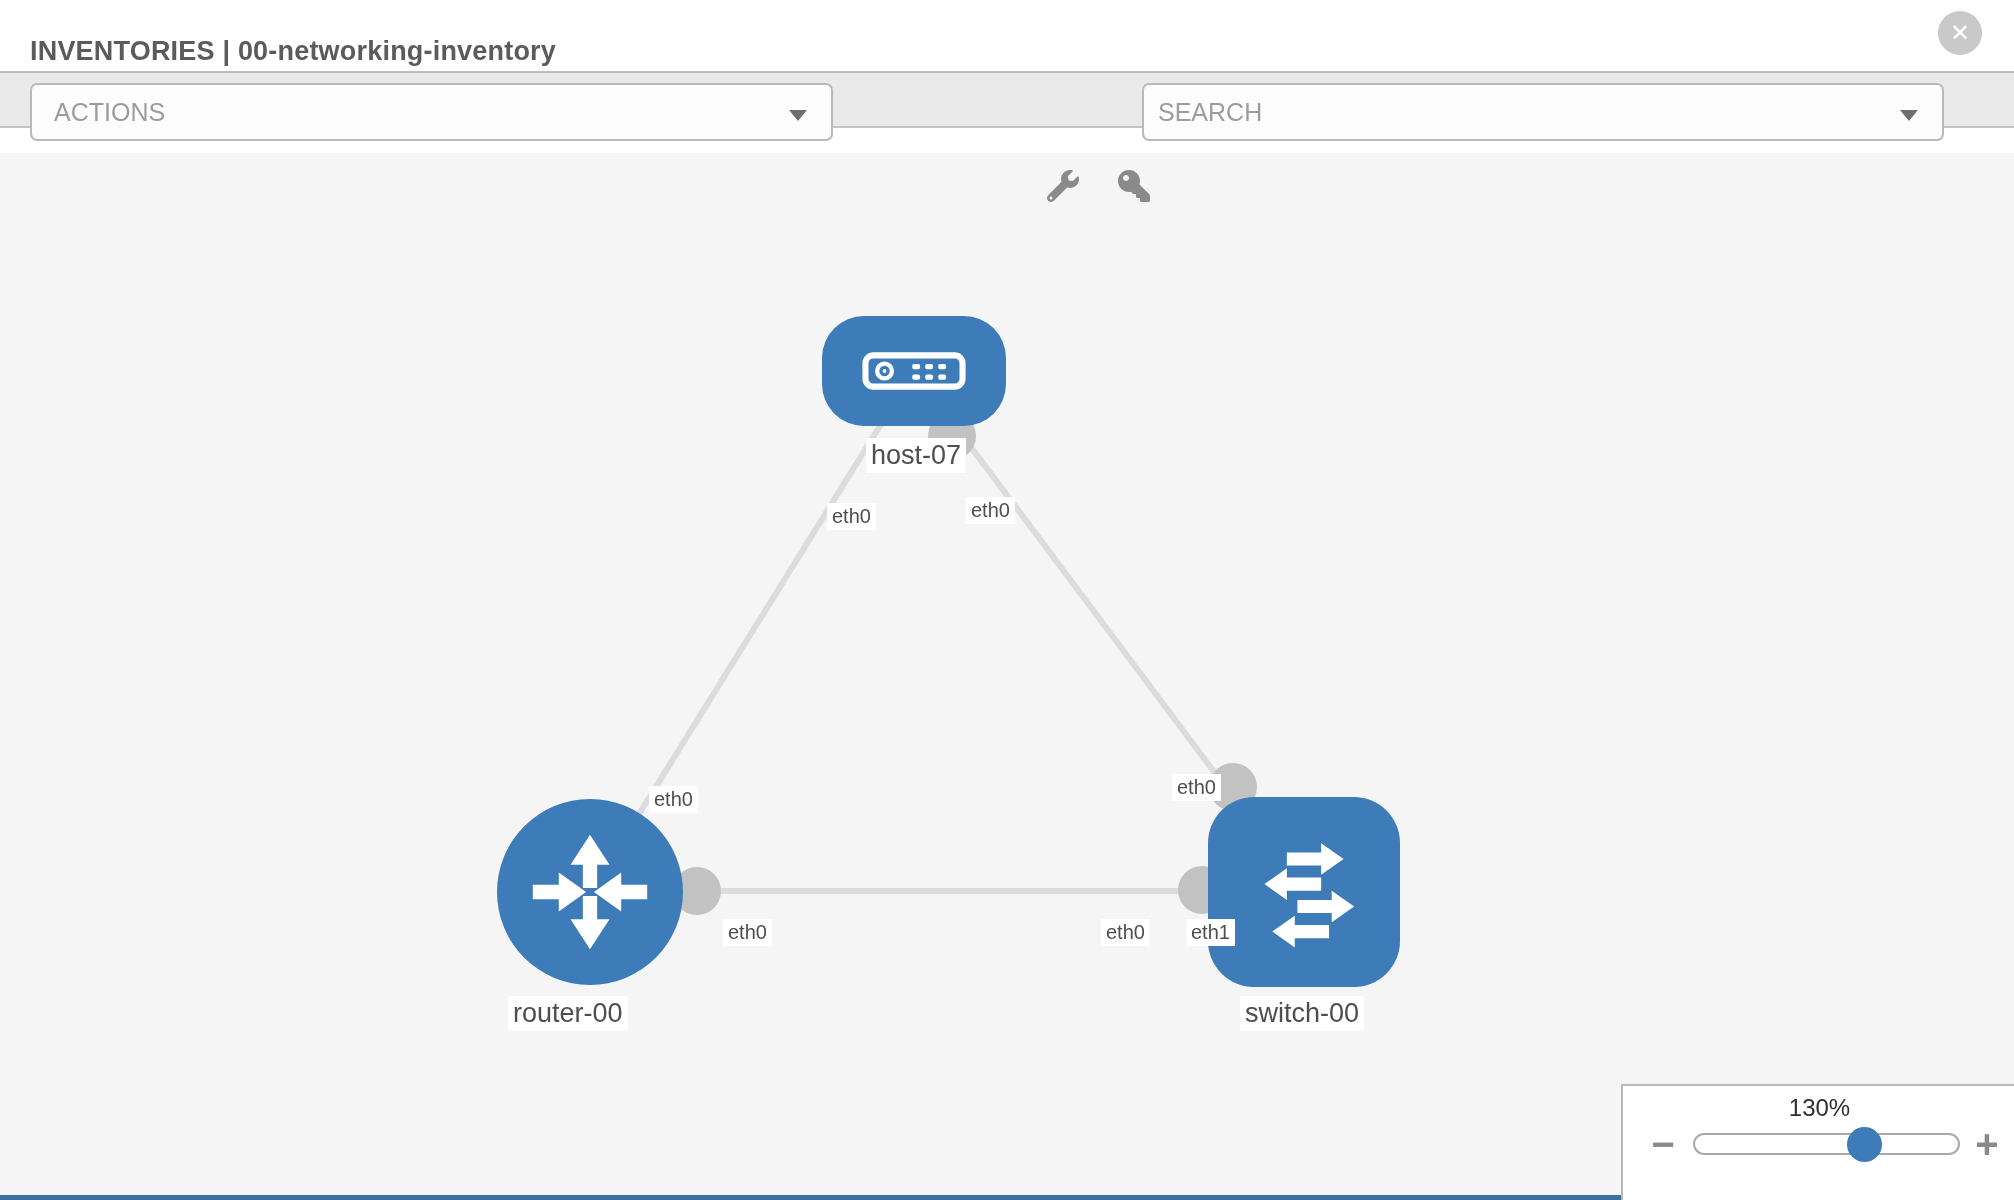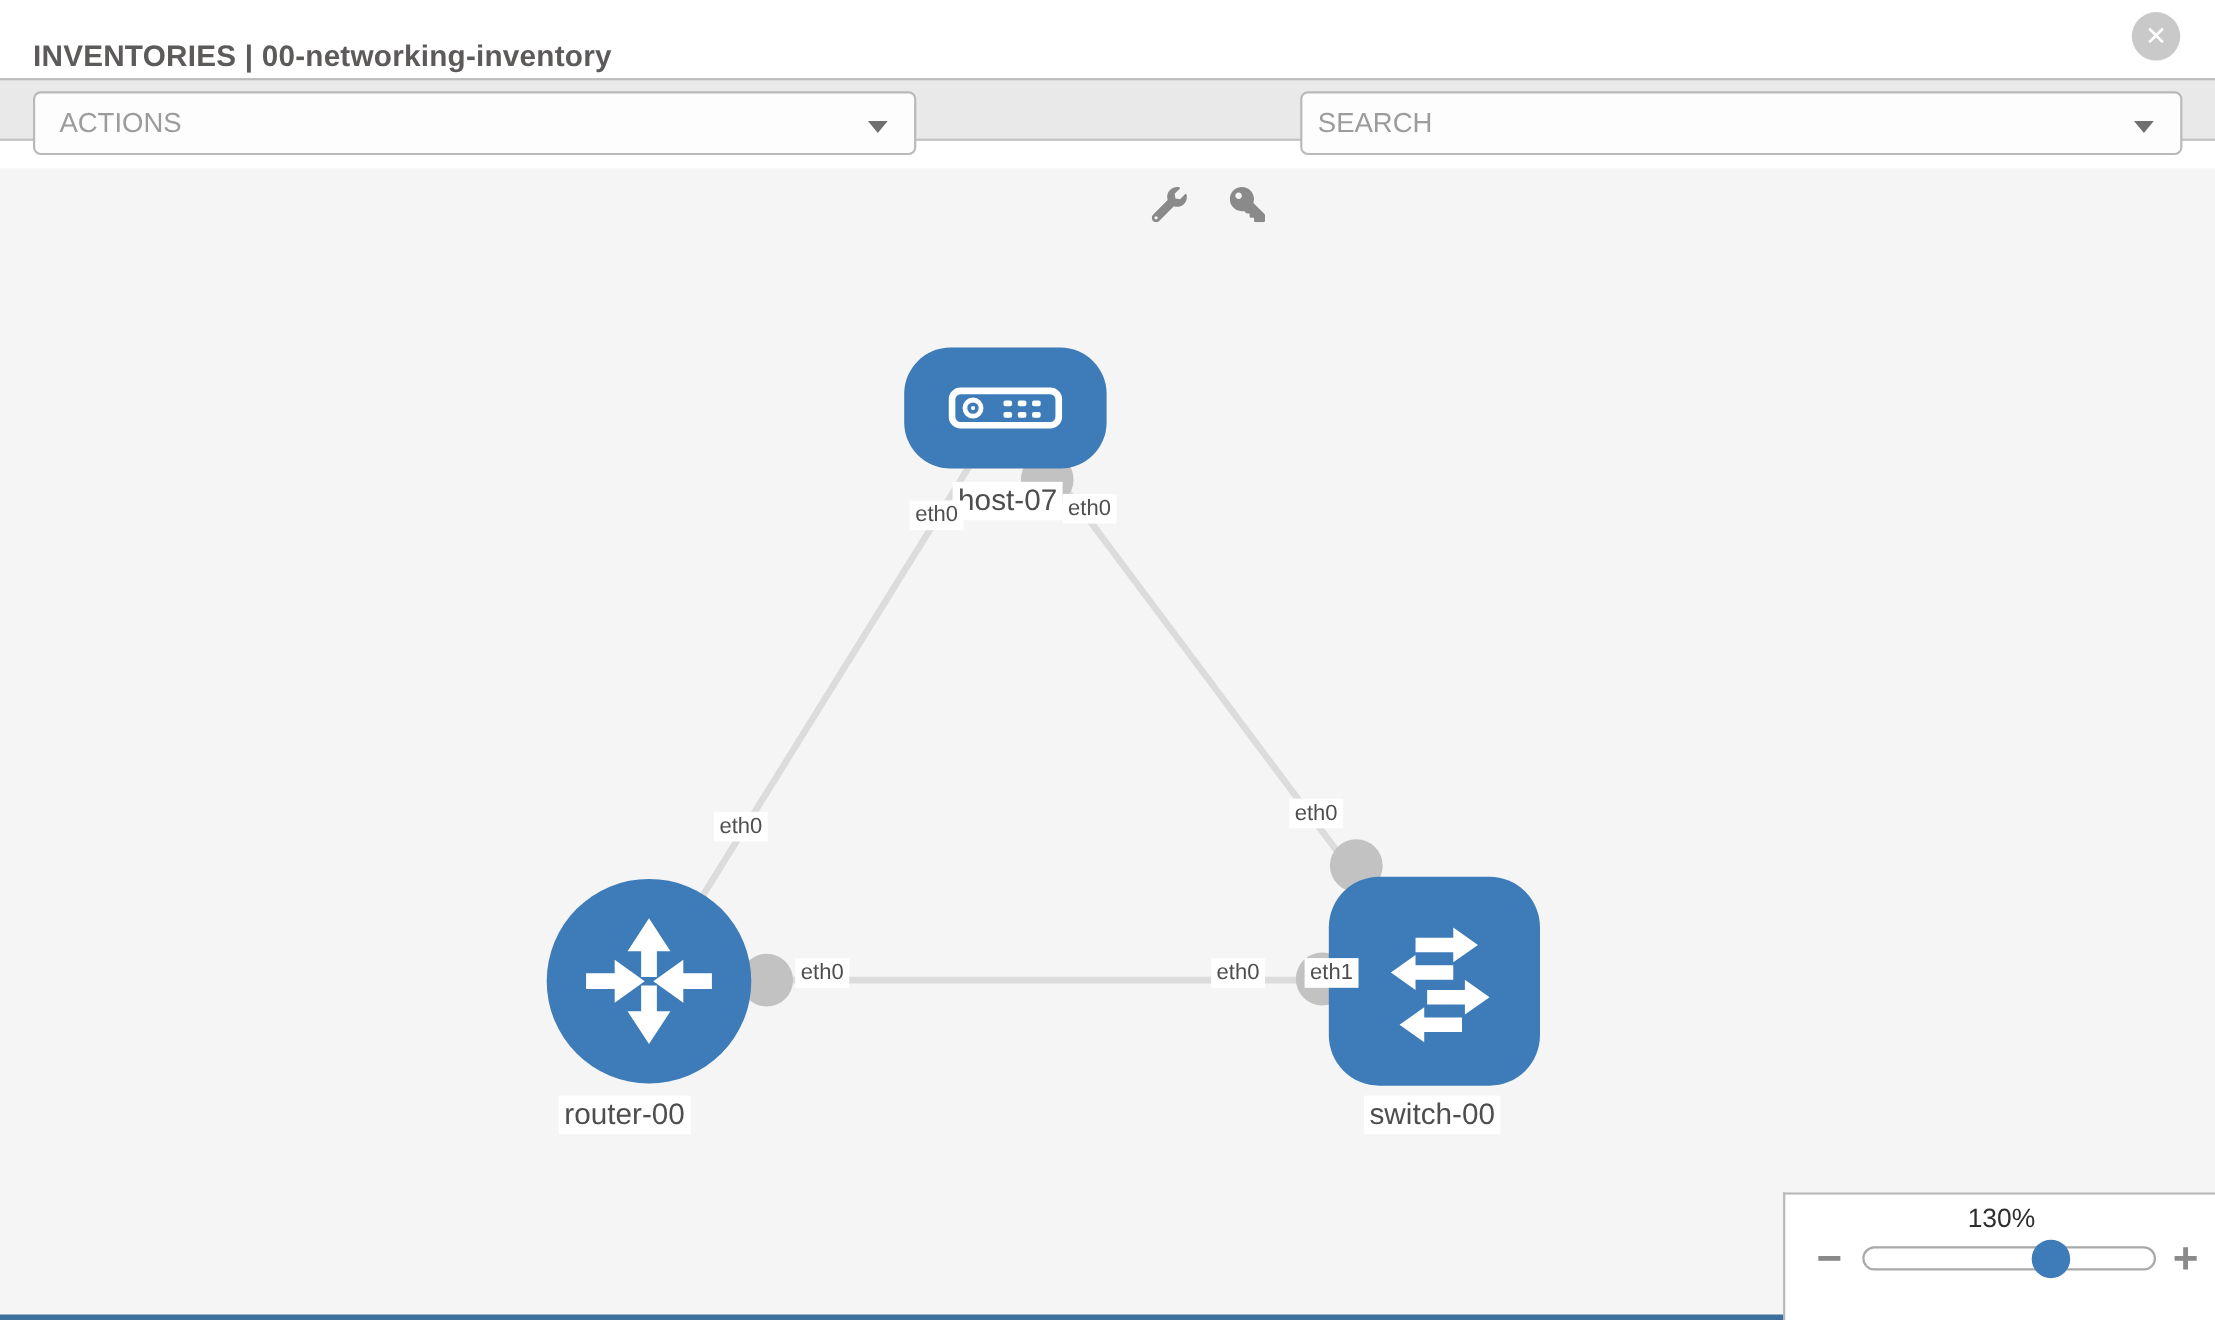--- a/index.html
+++ b/index.html
@@ -13,40 +13,40 @@
   .close-btn { position:absolute; left:1938px; top:11px; width:44px; height:44px; border-radius:50%;
                background:#c9c9c9; color:#ffffff; display:flex; align-items:center; justify-content:center;
                font-size:24px; font-weight:700; cursor:pointer; }
 
   
   .toolbar { position:absolute; left:0; top:71px; width:2014px; height:57px; background:#e9e9e9;
              border-top:2px solid #bdbdbd; border-bottom:2px solid #c3c3c3; z-index:6; }
   .combo { position:absolute; background:#fdfdfd; border:2px solid #b9b9b9; border-radius:7px; height:58px;
            display:flex; align-items:center; font-size:25px; color:#9c9c9c; padding-left:22px; cursor:pointer; }
   .combo-actions { left:30px; top:10px; width:803px; }
-  .combo-search { left:1182px; top:10px; width:802px;padding-left:14px; }
+  .combo-search { left:1142px; top:10px; width:802px;padding-left:14px; }
   .caret { position:absolute; right:24px; top:25px; width:0; height:0;
            border-left:9px solid transparent; border-right:9px solid transparent; border-top:11px solid #6f6f6f; }
   .tool-ico { position:absolute; top:92px; width:42px; height:42px; display:flex; align-items:center;
               justify-content:center; cursor:pointer; }
   .tool-ico svg { width:32px; height:32px; fill:#8a8a8a; }
   .ico-wrench { left:1042px; }
   .ico-key { left:1113px; }
 
   
   .canvas { position:absolute; left:0; top:153px; width:2014px; height:1047px; background:#f5f5f6; z-index:1; }
   .links-layer { position:absolute; left:0; top:0; width:2014px; height:1200px; z-index:1; pointer-events:none; }
 
   .node { position:absolute; background:#3d7cb8; z-index:3; display:flex; align-items:center; justify-content:center; cursor:pointer; }
   .node-host   { left:822px; top:316px; width:184px; height:110px; border-radius:42px; }
   .node-router { left:497px; top:799px; width:186px; height:186px; border-radius:50%; }
   .node-switch { left:1208px; top:797px; width:192px; height:190px; border-radius:46px; }
 
   .chip { position:absolute; background:#ffffff; color:#4f4d4d; z-index:4; padding:2px 5px; white-space:nowrap; }
-  .chip-if { font-size:20px; }
+  .chip-if { font-size:20px;margin-top:48px; }
   .chip-node { font-size:27px; z-index:4; }
 
   
   .zoom-panel { position:absolute; left:1621px; top:1084px; width:393px; height:152px; background:#ffffff;
                 border-top:2px solid #b9b9b9; border-left:2px solid #b9b9b9; z-index:5; }
   .zoom-level { position:absolute; left:0; top:8px; width:393px; text-align:center; font-size:24px; color:#2e2e2e; }
   .zoom-minus, .zoom-plus { position:absolute; top:36px; font-size:40px; font-weight:700; color:#8a8a8a;
                 width:44px; text-align:center; cursor:pointer; line-height:44px; }
   .zoom-minus { left:18px; }
   .zoom-plus  { left:342px; }

